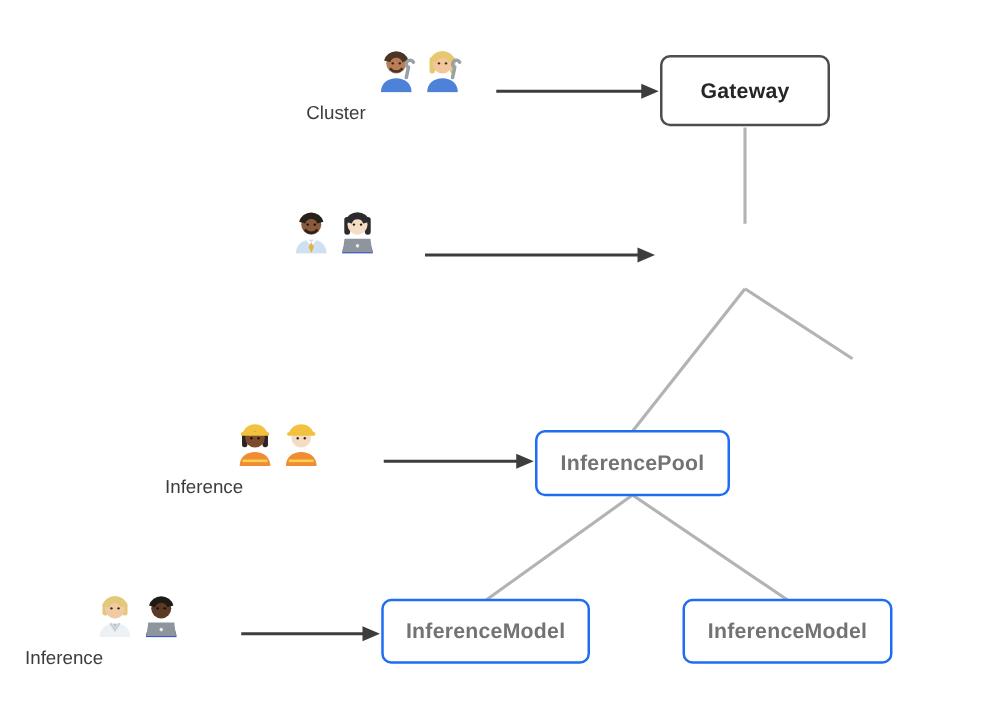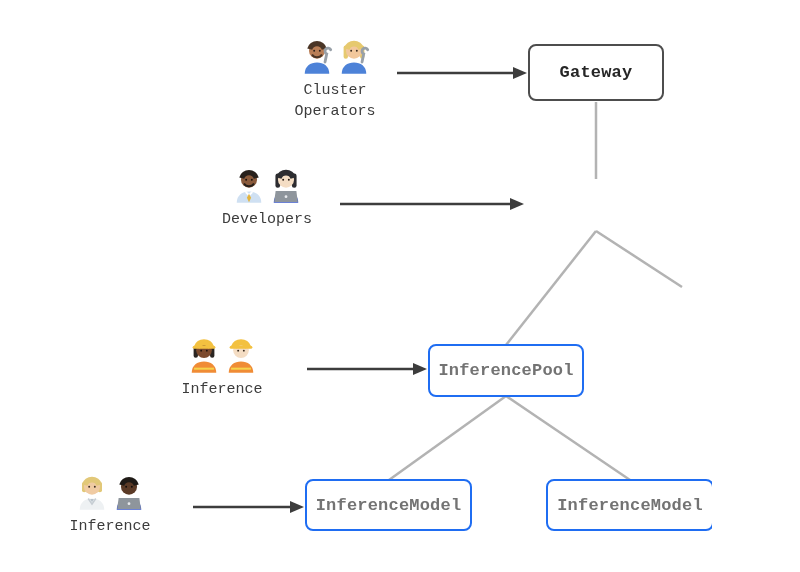--- a/index.html
+++ b/index.html
@@ -1,23 +1,23 @@
 <!DOCTYPE html>
 <html><head>
 <meta charset="utf-8">
 <style>
   html,body{margin:0;padding:0;background:#fff;}
   .canvas{position:relative;width:712px;height:572px;background:#fff;overflow:hidden;
-          font-family:Liberation Mono, monospace;}
+          font-family:Liberation Sans, sans-serif;padding-left:37px;}
   .underlay{position:absolute;left:0;top:0;width:800px;height:572px;}
   .node{position:absolute;display:flex;align-items:center;justify-content:center;
         background:#fff;border:2.5px solid #4d4d4d;border-radius:8px;
         font-size:17px;font-weight:bold;color:#262626;letter-spacing:.2px;box-sizing:border-box;}
   .node.ext{border-color:#1f6df2;color:#737373;}
-  .persona{position:absolute;text-align:center;color:#3c3c3c;font-size:15px;line-height:21px;}
+  .persona{position:absolute;color:#3c3c3c;font-size:15px;line-height:21px;}
   .persona .icons{display:flex;justify-content:center;gap:3px;margin-bottom:6px;}
   .persona .icons svg{width:34px;height:40px;display:block;}
   .plabel{white-space:nowrap;}
 </style>
 </head>
 <body>
 
 <div class="canvas">
 
   <svg class="underlay" viewBox="0 0 800 572">
@@ -75,21 +75,20 @@
         <rect x="24.4" y="12" width="4.6" height="14" rx="2.2" fill="#e6c96f"></rect>
         <path d="M5,42 C5,34 11,30 18,30 C25,30 31,34 31,42 Z" fill="#4d82d8"></path>
         <circle cx="18" cy="17.5" r="8.5" fill="#f2c79c"></circle>
         <path d="M10.3,15.8 a8,8 0 0 1 15.4,0" fill="none" stroke="#e6c96f" stroke-width="6"></path>
         <circle cx="15" cy="17.5" r="1" fill="#3a2a1f"></circle>
           <circle cx="21" cy="17.5" r="1" fill="#3a2a1f"></circle>
         <path d="M32.5,16.5 a3.2,3.2 0 1 0 -4.2,4.4 L26.5,29.5" stroke="#98a0a8" stroke-width="3" fill="none" stroke-linecap="round"></path>
       </svg>
     </div>
     <div class="plabel">Cluster</div>
-    <div class="plabel">Operators</div>
   </div>
 
   <div class="persona" style="left:177px;top:163px;width:180px">
     <div class="icons">
       <svg viewBox="0 0 36 42">
         <path d="M5,42 C5,34 11,30 18,30 C25,30 31,34 31,42 Z" fill="#cfe0f2"></path>
         <path d="M14.5,30.5 L18,34 L21.5,30.5" fill="none" stroke="#ffffff" stroke-width="2"></path>
         <path d="M18,32.5 l2.2,4 -2.2,5 -2.2,-5 z" fill="#e3b33c"></path>
         <circle cx="18" cy="17.5" r="8.5" fill="#8a5a3b"></circle>
         <path d="M10.3,15.8 a8,8 0 0 1 15.4,0" fill="none" stroke="#27201b" stroke-width="5.5"></path>
@@ -102,21 +101,20 @@
         <rect x="24.2" y="11" width="5" height="15" rx="2.4" fill="#2c2c30"></rect>
         <path d="M5,42 C5,34 11,30 18,30 C25,30 31,34 31,42 Z" fill="#3a57c9"></path>
         <circle cx="18" cy="17.5" r="8.5" fill="#f4ddc4"></circle>
         <path d="M10.3,15.8 a8,8 0 0 1 15.4,0" fill="none" stroke="#2c2c30" stroke-width="6"></path>
         <circle cx="15" cy="17.5" r="1" fill="#24180f"></circle>
           <circle cx="21" cy="17.5" r="1" fill="#24180f"></circle>
         <path d="M7,29.5 L29,29.5 L30.5,41 L5.5,41 Z" fill="#8e959c"></path>
         <circle cx="18" cy="35.5" r="1.5" fill="#e8eaed"></circle>
       </svg>
     </div>
-    <div class="plabel">Developers</div>
   </div>
 
   <div class="persona" style="left:132px;top:333px;width:180px">
     <div class="icons">
       <svg viewBox="0 0 36 42">
         <rect x="7" y="14" width="4.6" height="12" rx="2.2" fill="#2a2522"></rect>
         <rect x="24.4" y="14" width="4.6" height="12" rx="2.2" fill="#2a2522"></rect>
         <path d="M5,42 C5,34 11,30 18,30 C25,30 31,34 31,42 Z" fill="#f08c36"></path>
         <rect x="7.5" y="36.5" width="21" height="2.2" fill="#f6d34a"></rect>
         <circle cx="18" cy="18" r="8.3" fill="#7c4a2d"></circle>

